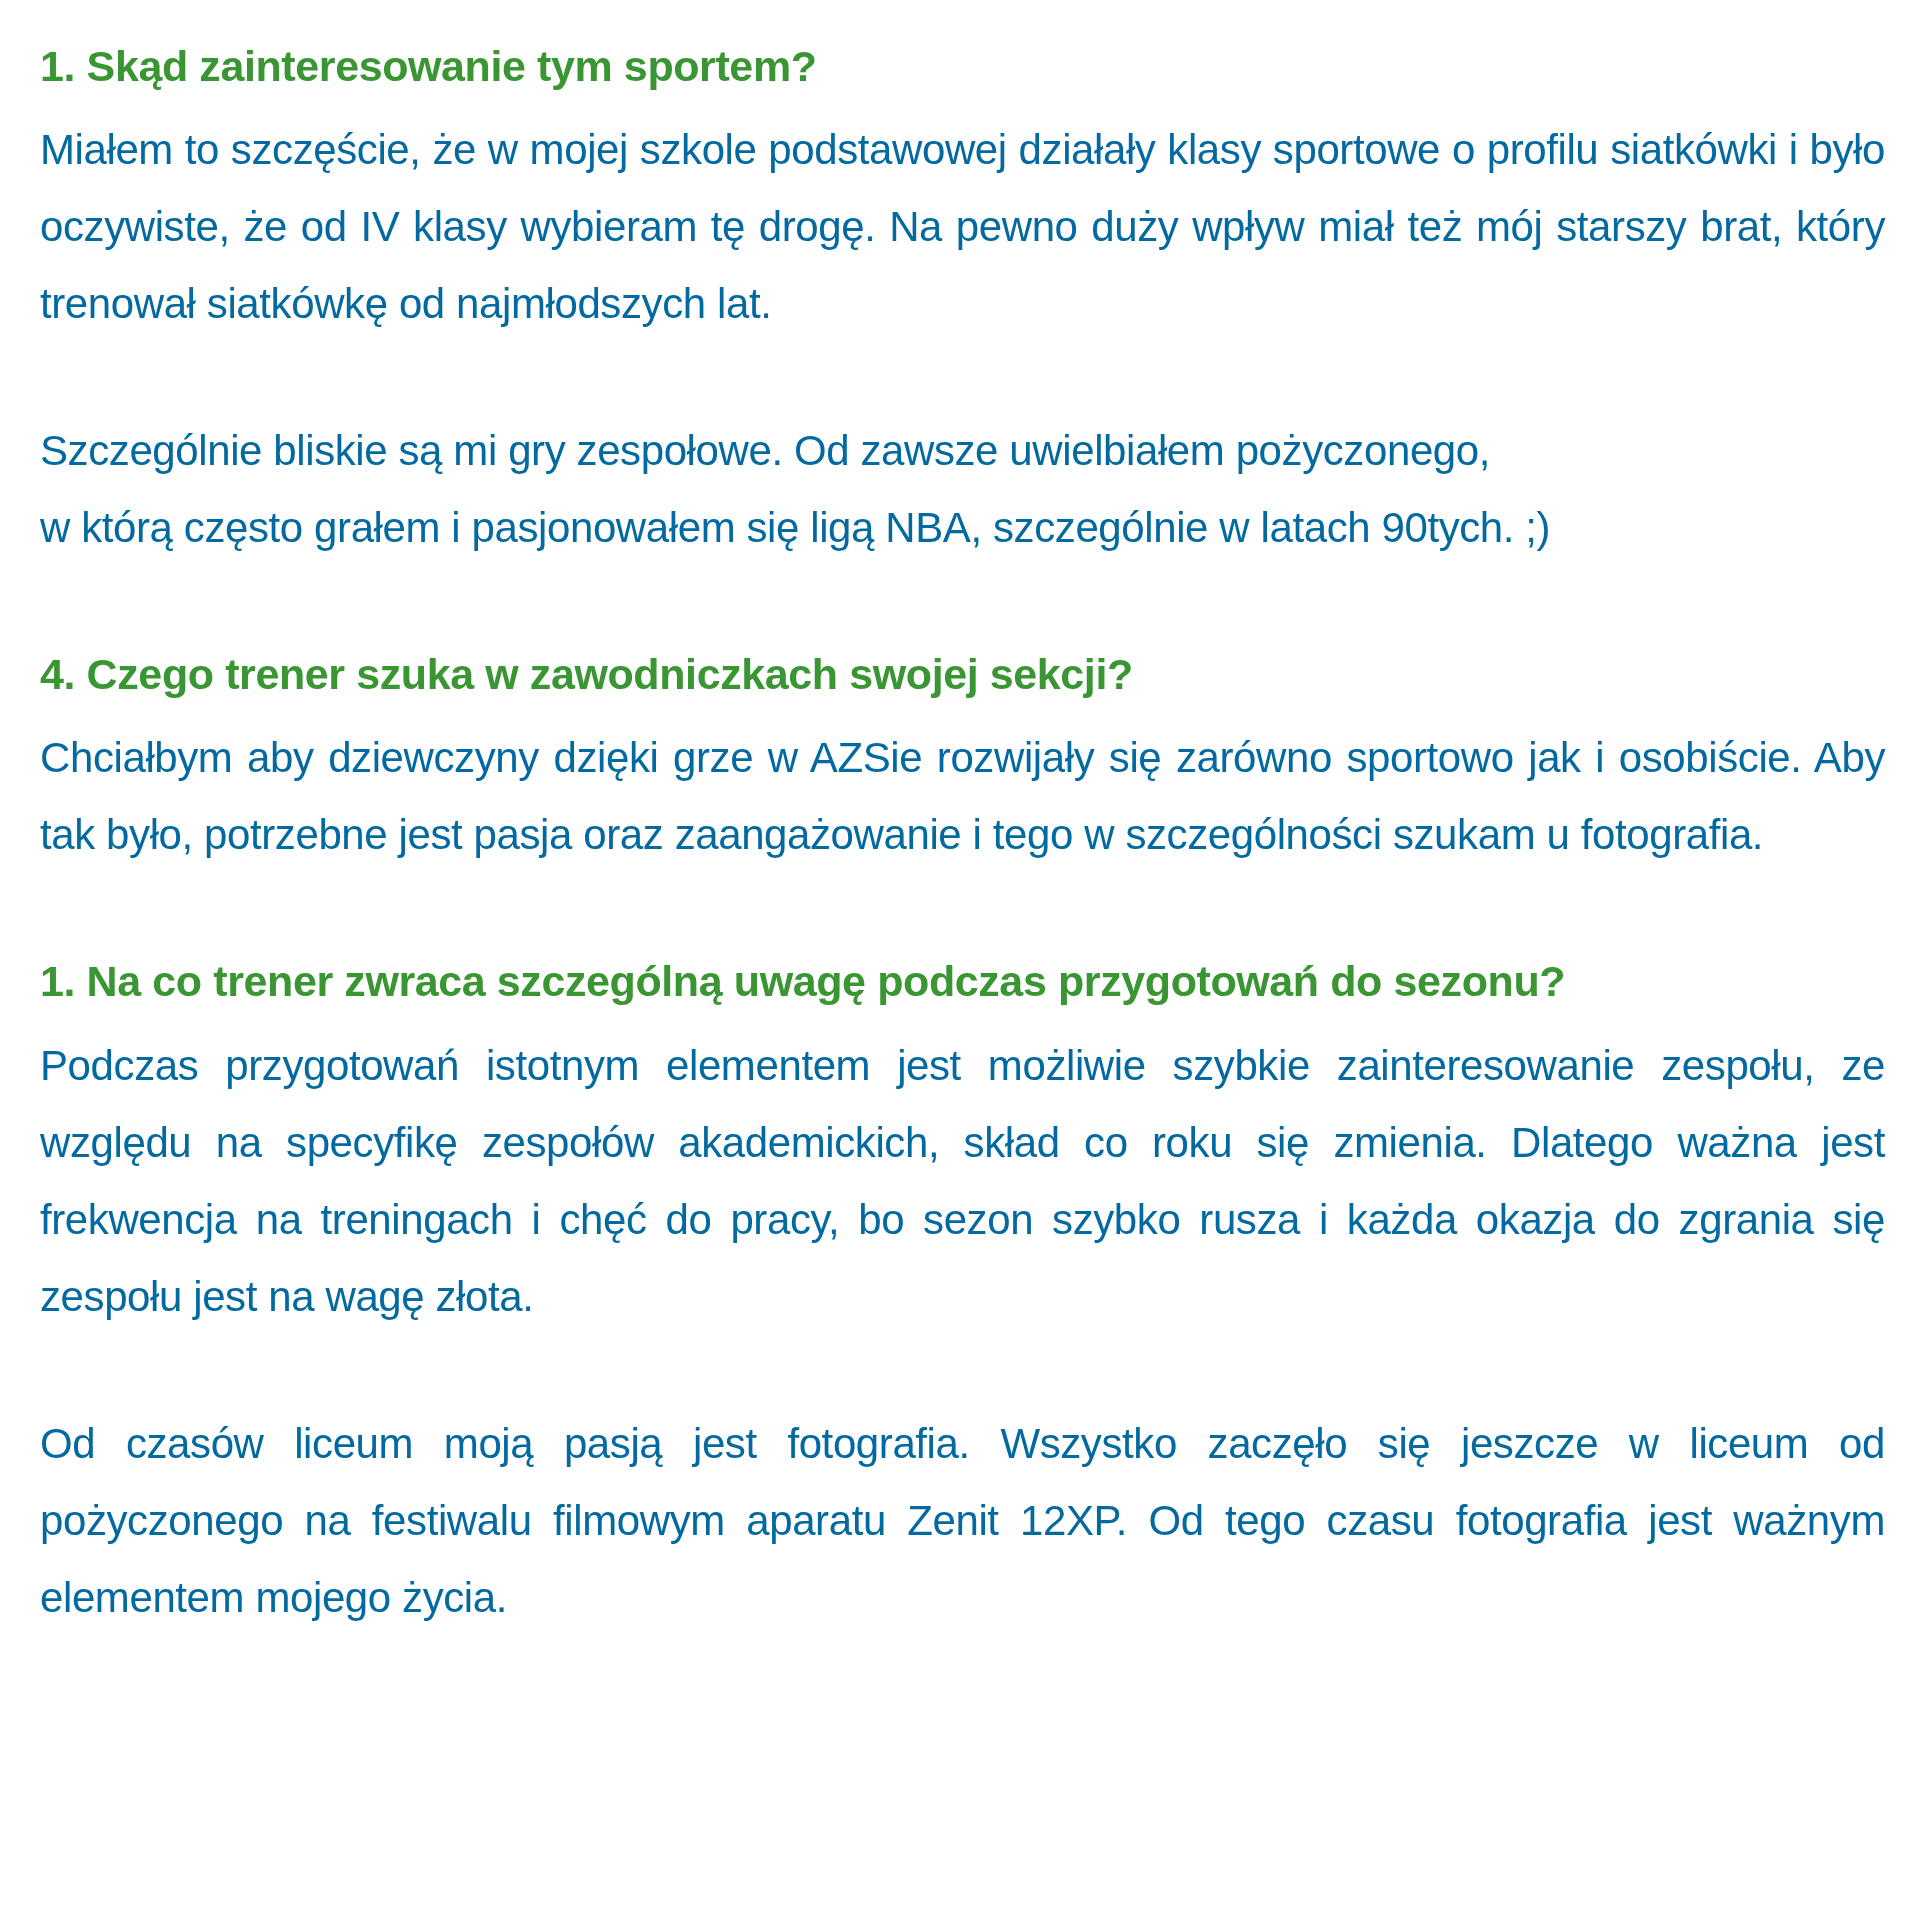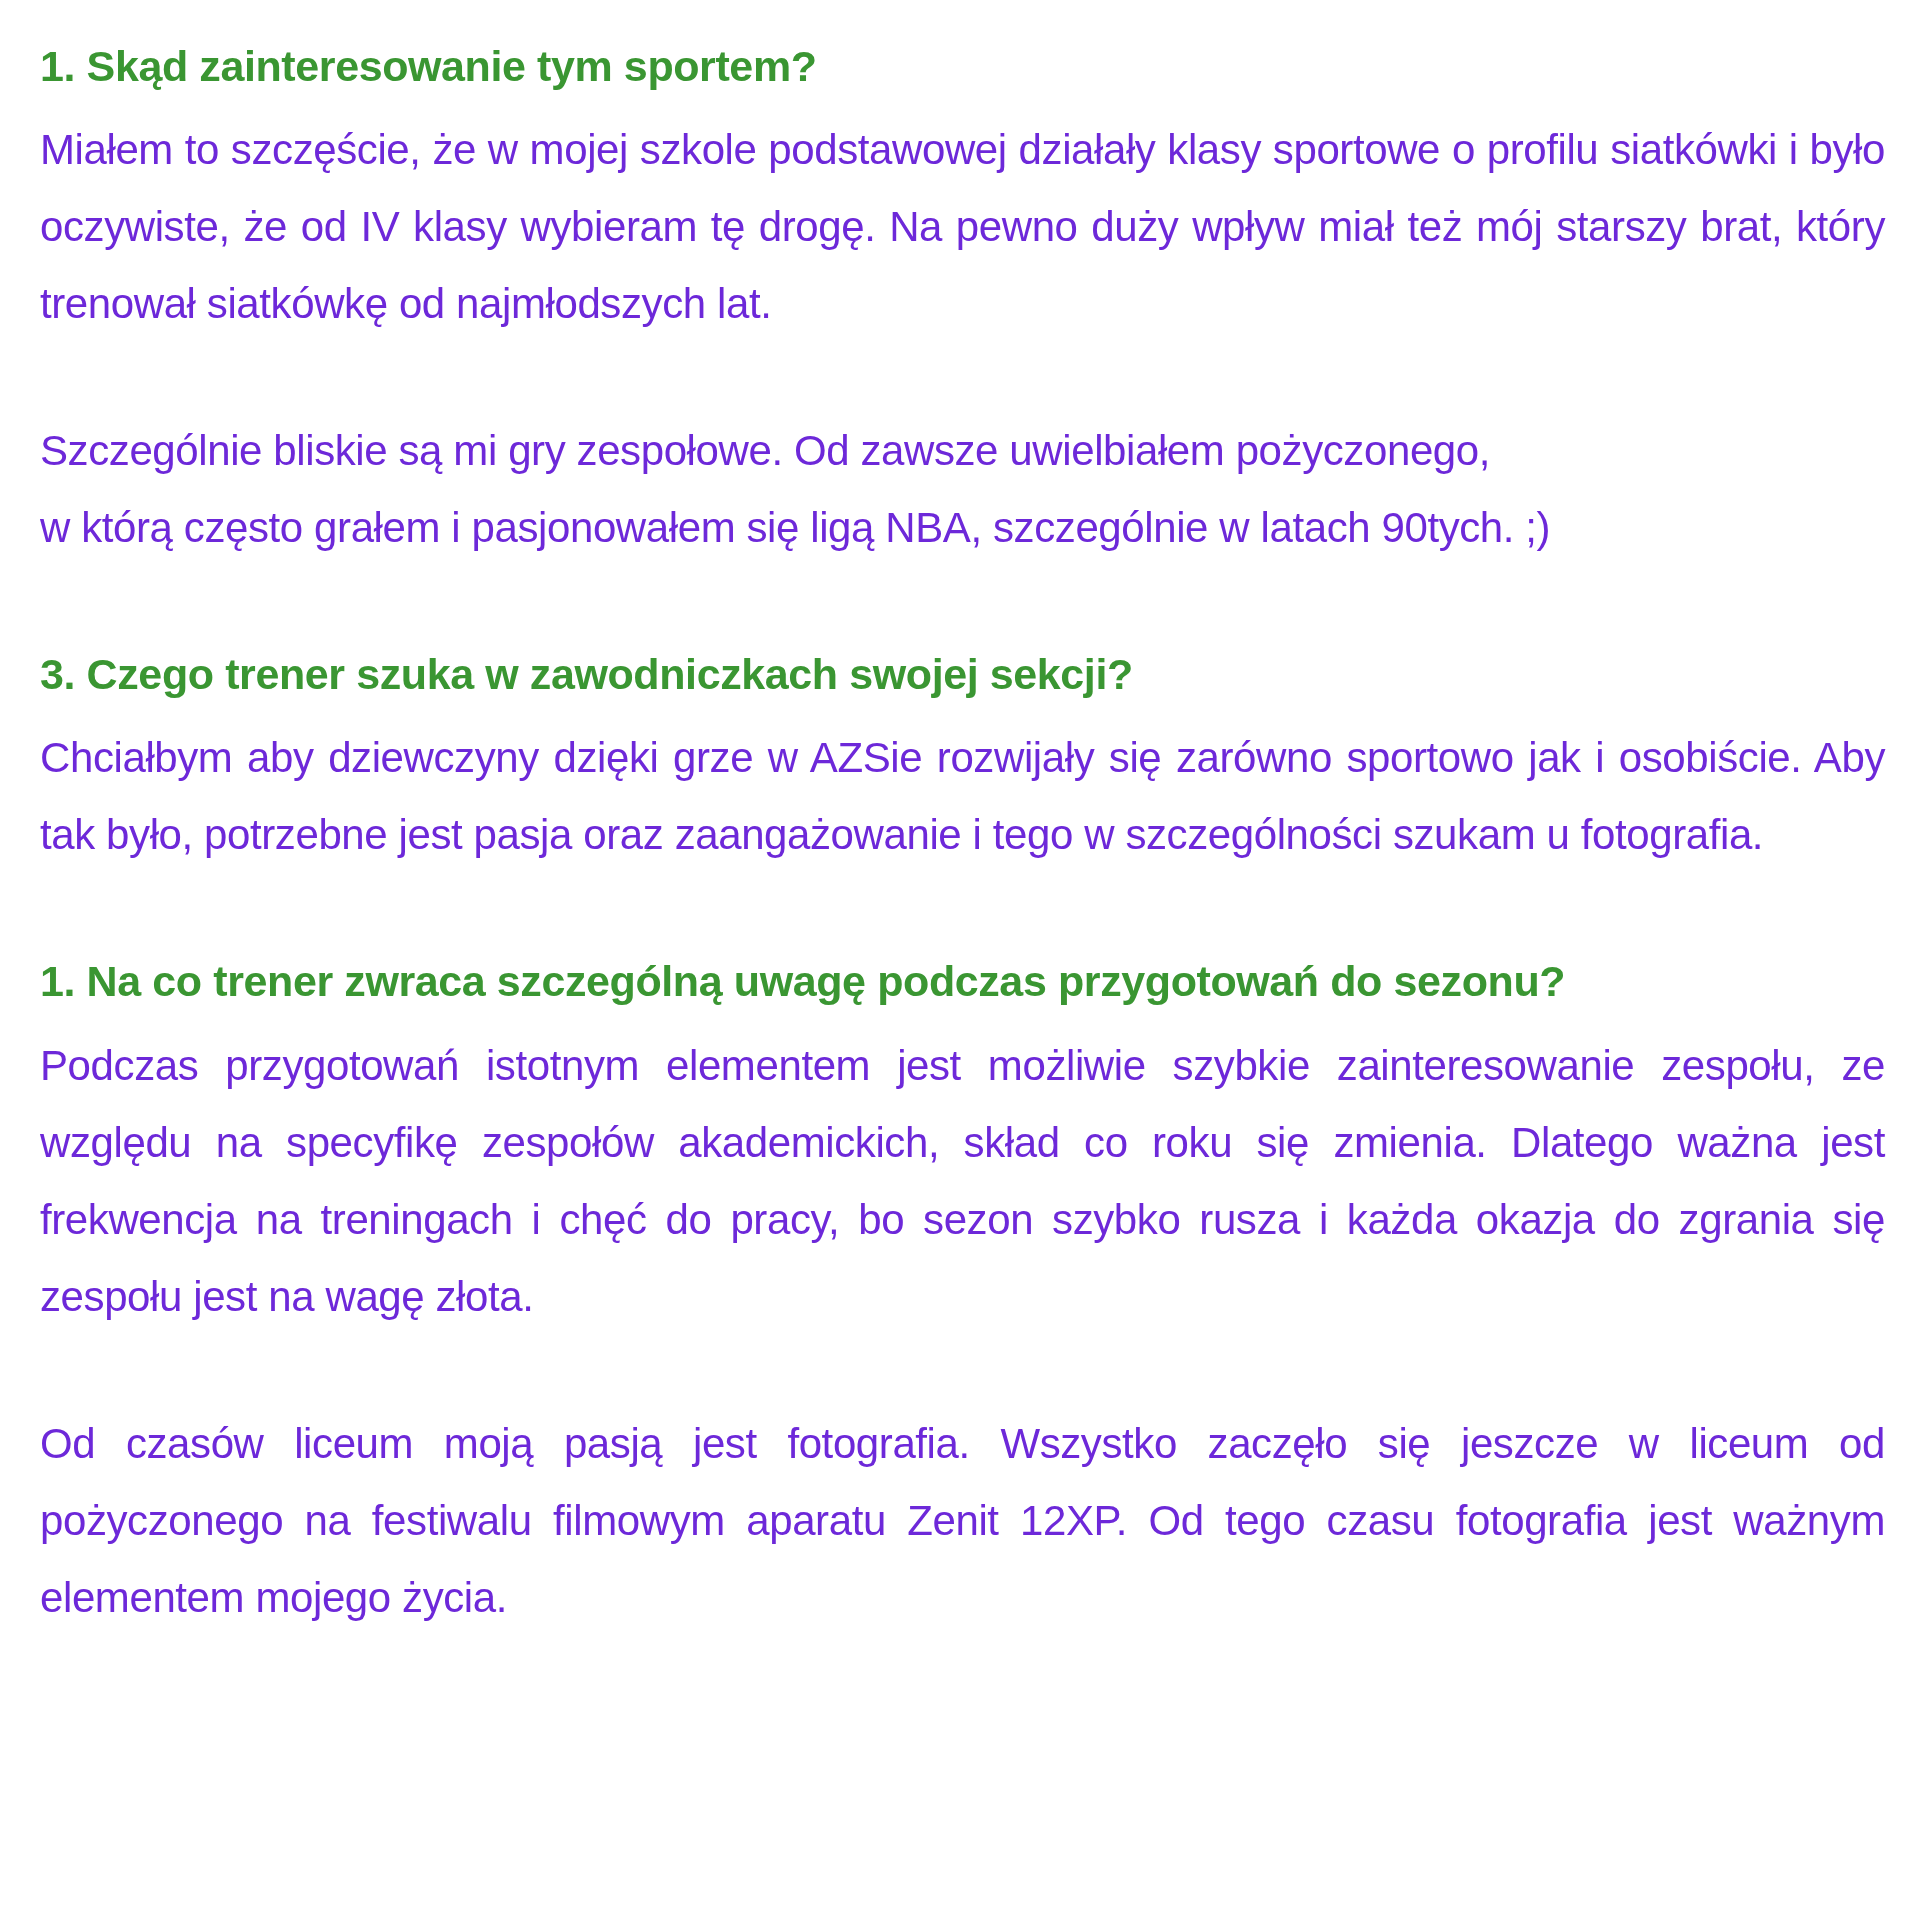--- a/index.html
+++ b/index.html
@@ -27,21 +27,21 @@
     letter-spacing: -0.4px;
     color: #3a9632;
     white-space: nowrap;
   }
   .answer {
     margin: 0 0 70px 0;
     font-size: 42px;
     font-weight: 400;
     line-height: 77px;
     letter-spacing: -0.4px;
-    color: #6d28d9;
+    color: #0369a1;
     text-align: justify;
     white-space: pre-line; 
   }
   section:last-child .answer {
     margin-bottom: 0;
   }
 </style>
 </head>
 <body>
 
@@ -49,21 +49,21 @@
   <div>
       <section>
         <h2 class="question">1. Skąd zainteresowanie tym sportem?</h2>
         <p class="answer">Miałem to szczęście, że w mojej szkole podstawowej działały klasy sportowe o profilu siatkówki i było oczywiste, że od IV klasy wybieram tę drogę. Na pewno duży wpływ miał też mój starszy brat, który trenował siatkówkę od najmłodszych lat.</p>
       </section>
       <section>
         <p class="answer">Szczególnie bliskie są mi gry zespołowe. Od zawsze uwielbiałem pożyczonego,
 w którą często grałem i pasjonowałem się ligą NBA, szczególnie w latach 90tych. ;)</p>
       </section>
       <section>
-        <h2 class="question">3. Czego trener szuka w zawodniczkach swojej sekcji?</h2>
+        <h2 class="question">4. Czego trener szuka w zawodniczkach swojej sekcji?</h2>
         <p class="answer">Chciałbym aby dziewczyny dzięki grze w AZSie rozwijały się zarówno sportowo jak i osobiście. Aby tak było, potrzebne jest pasja oraz zaangażowanie i tego w szczególności szukam u fotografia.</p>
       </section>
       <section>
         <h2 class="question">1. Na co trener zwraca szczególną uwagę podczas przygotowań do sezonu?</h2>
         <p class="answer">Podczas przygotowań istotnym elementem jest możliwie szybkie zainteresowanie zespołu, ze względu na specyfikę zespołów akademickich, skład co roku się zmienia. Dlatego ważna jest frekwencja na treningach i chęć do pracy, bo sezon szybko rusza i każda okazja do zgrania się zespołu jest na wagę złota.</p>
       </section>
       <section>
         <p class="answer">Od czasów liceum moją pasją jest fotografia. Wszystko zaczęło się jeszcze w liceum od pożyczonego na festiwalu filmowym aparatu Zenit 12XP. Od tego czasu fotografia jest ważnym elementem mojego życia.</p>
       </section>
     </div>

